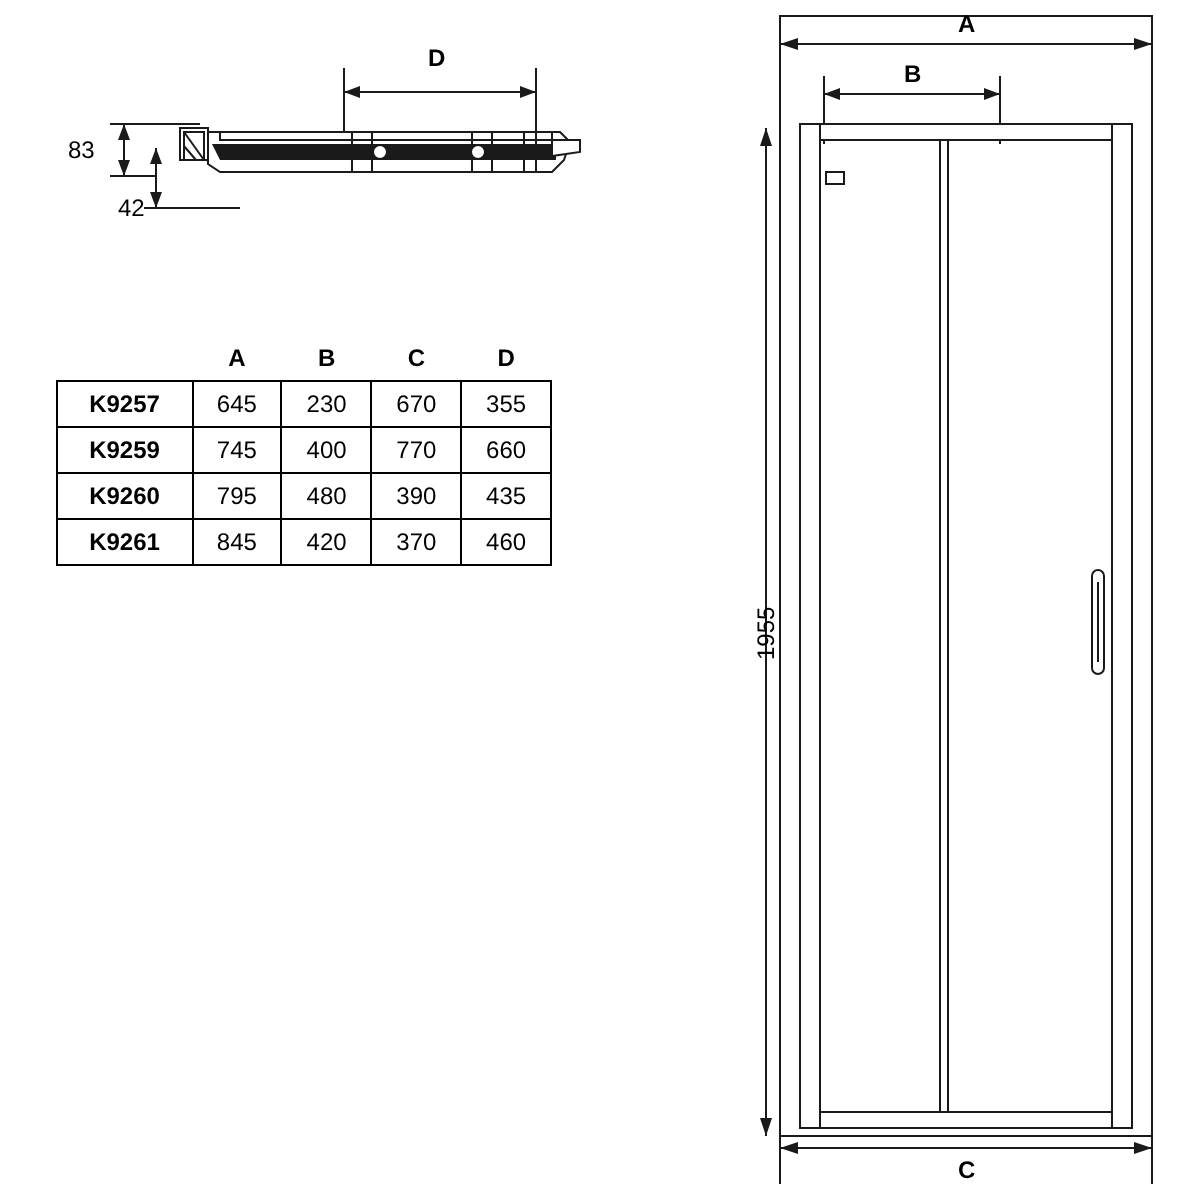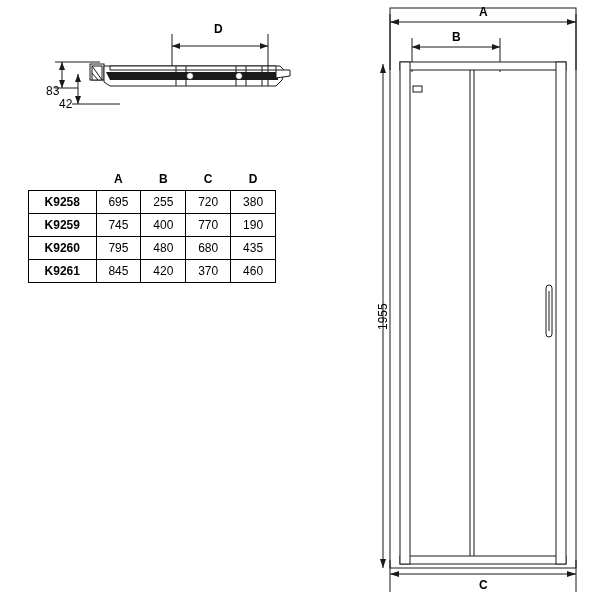--- a/index.html
+++ b/index.html
@@ -196,59 +196,59 @@
         <rect x="413" y="86" width="9" height="6" fill="#ffffff"></rect>
 
         <rect x="546" y="285" width="6" height="52" rx="3" fill="#ffffff"></rect>
         <line x1="549" y1="291" x2="549" y2="331"></line>
       </g>
 
     </g>
   </svg>
 
   <div class="label" style="left:214px; top:22px;">D</div>
-  <div class="label plain" style="left:34px; top:84px;margin-left:12px;">83</div>
+  <div class="label plain" style="left:34px; top:68px;">83</div>
   <div class="label plain" style="left:59px; top:97px;text-align:right;">42</div>
 
   <div class="label" style="left:479px; top:5px;">A</div>
   <div class="label" style="left:452px; top:30px;">B</div>
   <div class="label" style="left:479px; top:578px;">C</div>
   <div class="label plain rot" style="left:376px; top:330px;">1955</div>
 
   <div class="tbl-wrap">
     <table class="spec">
       <thead>
         <tr>
           <td class="hdr-blank"></td>
           <td class="hdr-col">A</td>
           <td class="hdr-col">B</td>
           <td class="hdr-col">C</td>
           <td class="hdr-col">D</td>
         </tr>
       </thead>
       <tbody>
         <tr>
-          <td class="code">K9258</td>
-          <td class="val">695</td>
-          <td class="val">255</td>
-          <td class="val">720</td>
-          <td class="val">380</td>
+          <td class="code">K9257</td>
+          <td class="val">645</td>
+          <td class="val">230</td>
+          <td class="val">670</td>
+          <td class="val">355</td>
         </tr>
         <tr>
           <td class="code">K9259</td>
           <td class="val">745</td>
           <td class="val">400</td>
           <td class="val">770</td>
-          <td class="val">190</td>
+          <td class="val">660</td>
         </tr>
         <tr>
           <td class="code">K9260</td>
           <td class="val">795</td>
           <td class="val">480</td>
-          <td class="val">680</td>
+          <td class="val">390</td>
           <td class="val">435</td>
         </tr>
         <tr>
           <td class="code">K9261</td>
           <td class="val">845</td>
           <td class="val">420</td>
           <td class="val">370</td>
           <td class="val">460</td>
         </tr>
       </tbody>

